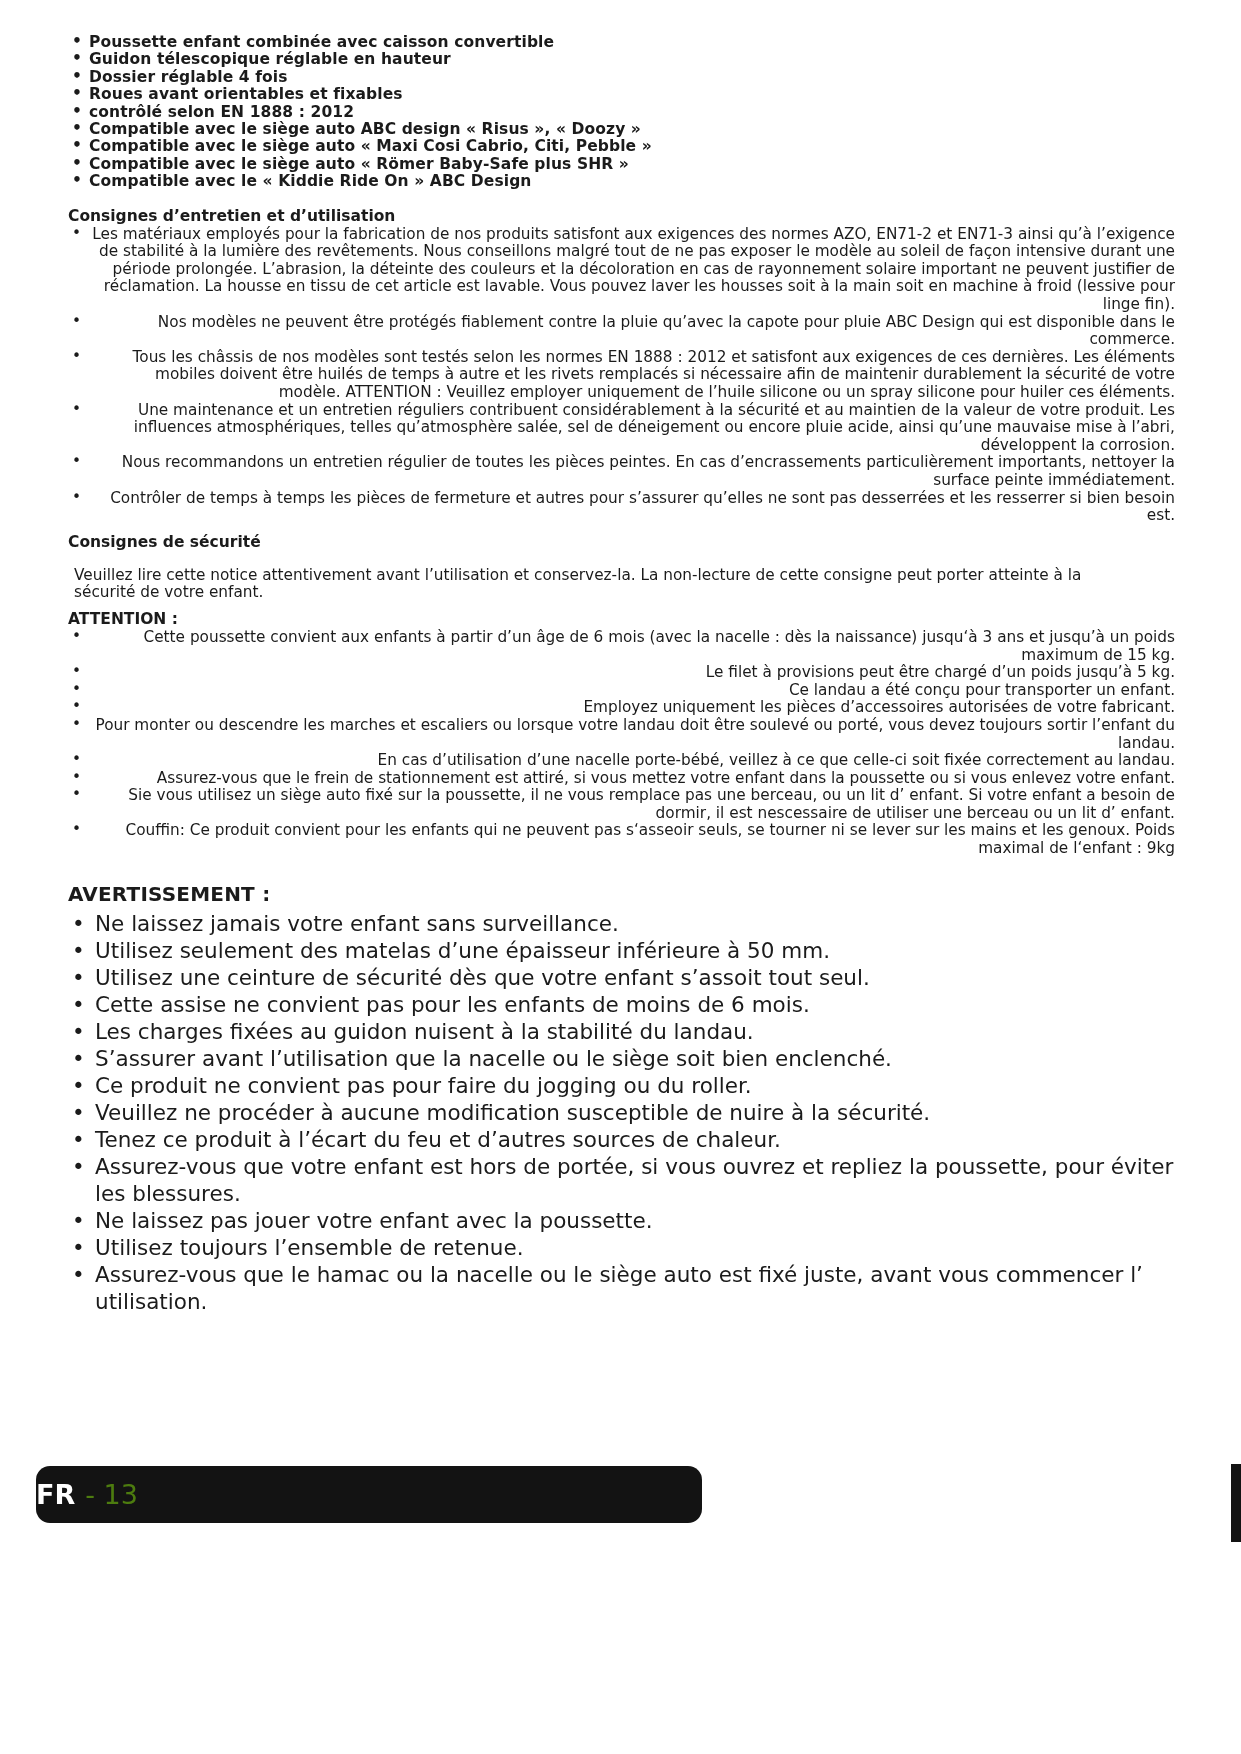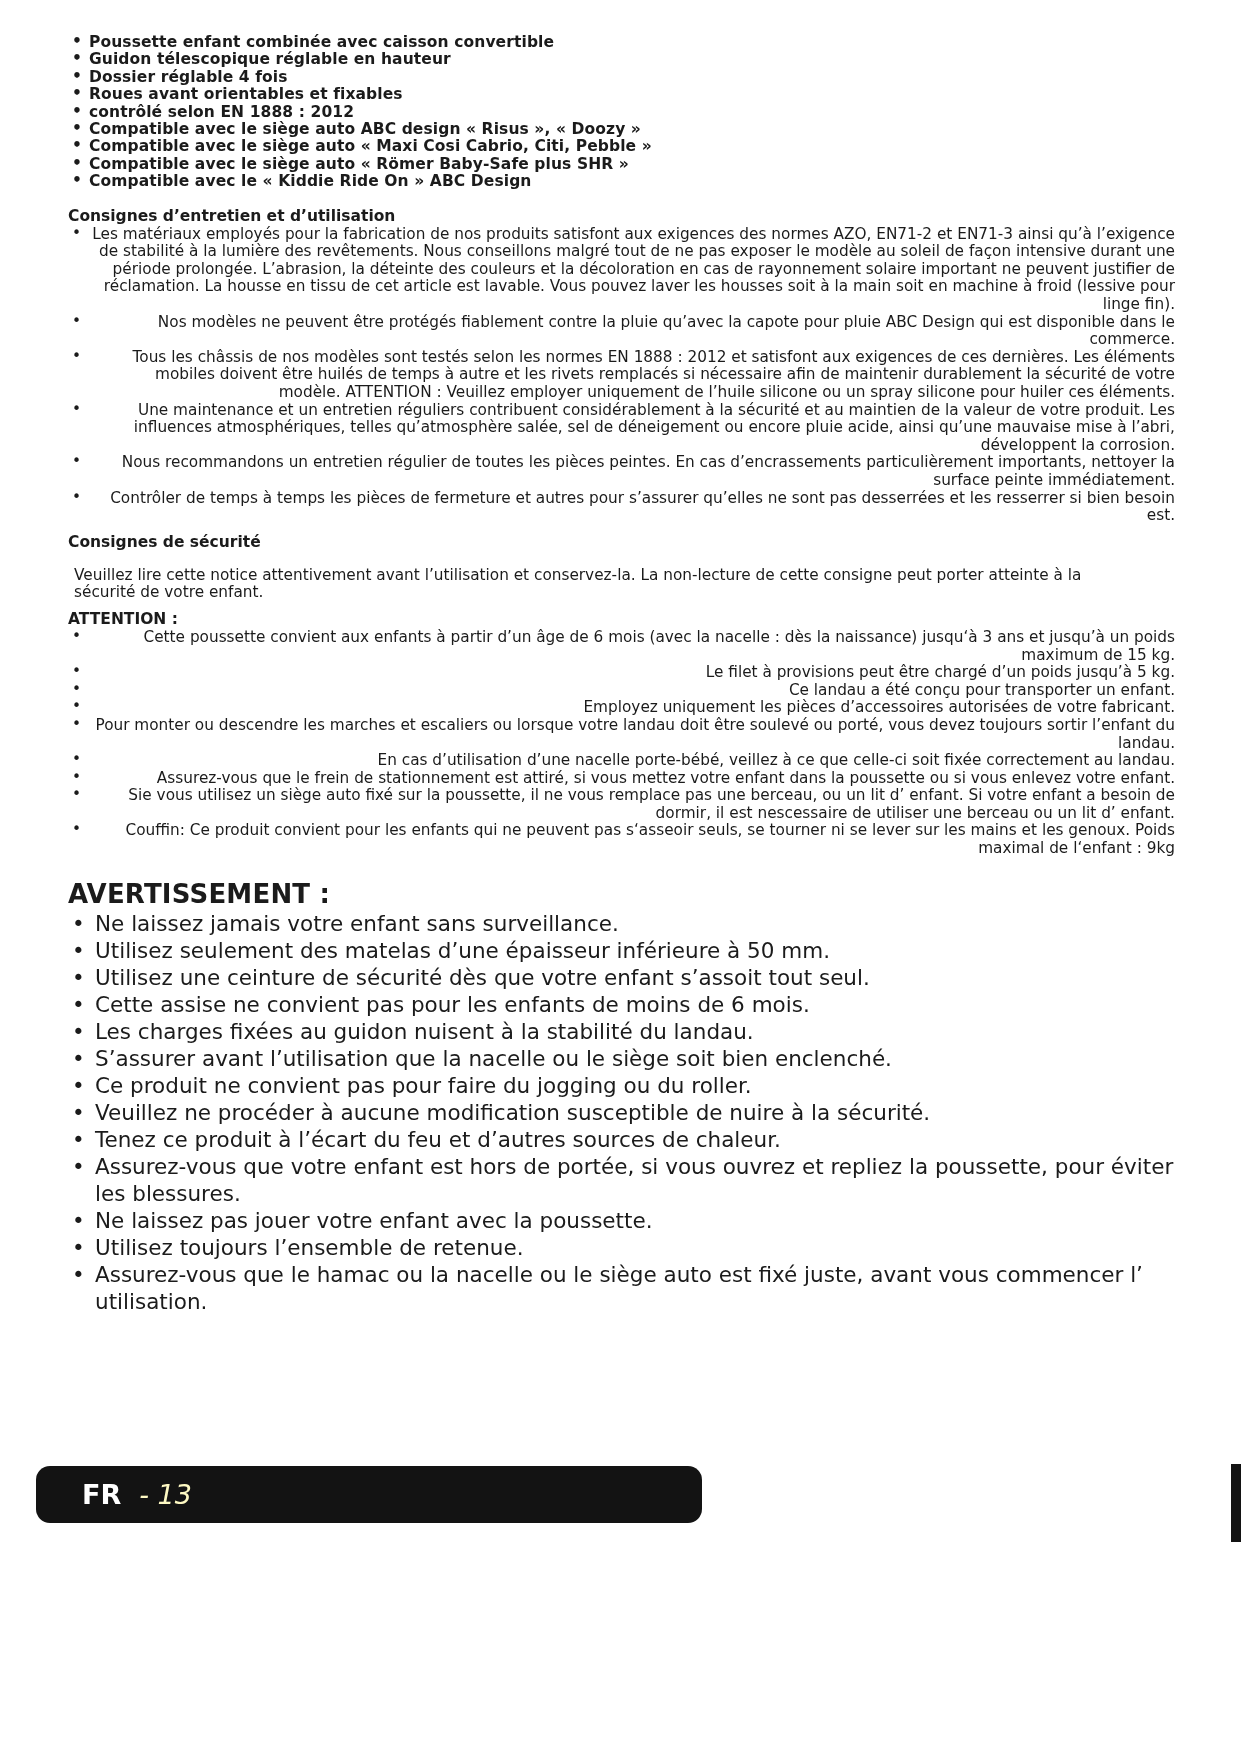--- a/index.html
+++ b/index.html
@@ -45,21 +45,21 @@
   }
   .body-list li { margin: 0; text-align: right; }
   .sec-text {
     margin: 16px 0 0 6px;
     max-width: 1050px;
   }
   .gap-lg { margin-top: 8px; }
   
   .warn-heading {
     margin: 22px 0 2px 0;
-    font-size: 26px;
+    font-size: 20px;
     font-weight: bold;
     line-height: 28px;
     letter-spacing: 0.2px;
   }
   .warn-list {
     font-size: 21.5px;
     line-height: 27px;
   }
   .warn-list li { padding-left: 27px; }
   .warn-list li::before { left: 4px; top: 0; }
@@ -67,26 +67,25 @@
   .footer-bar {
     position: absolute;
     left: 36px;
     top: 1466px;
     width: 666px;
     height: 57px;
     background: #131313;
     border-radius: 14px;
     display: flex;
     align-items: center;
-    padding-left: 46px;
     color: #ffffff;
     font-size: 27px;
   }
   .footer-lang { font-weight: bold; }
-  .footer-page { font-weight: normal; margin-left: 18px; color: #fef9c3; font-style: italic; }
+  .footer-page { font-weight: normal; margin-left: 10px; color: #4d7c0f; }
   
   .edge-mark {
     position: absolute;
     right: 0;
     top: 1464px;
     width: 10px;
     height: 78px;
     background: #131313;
   }
 </style>

